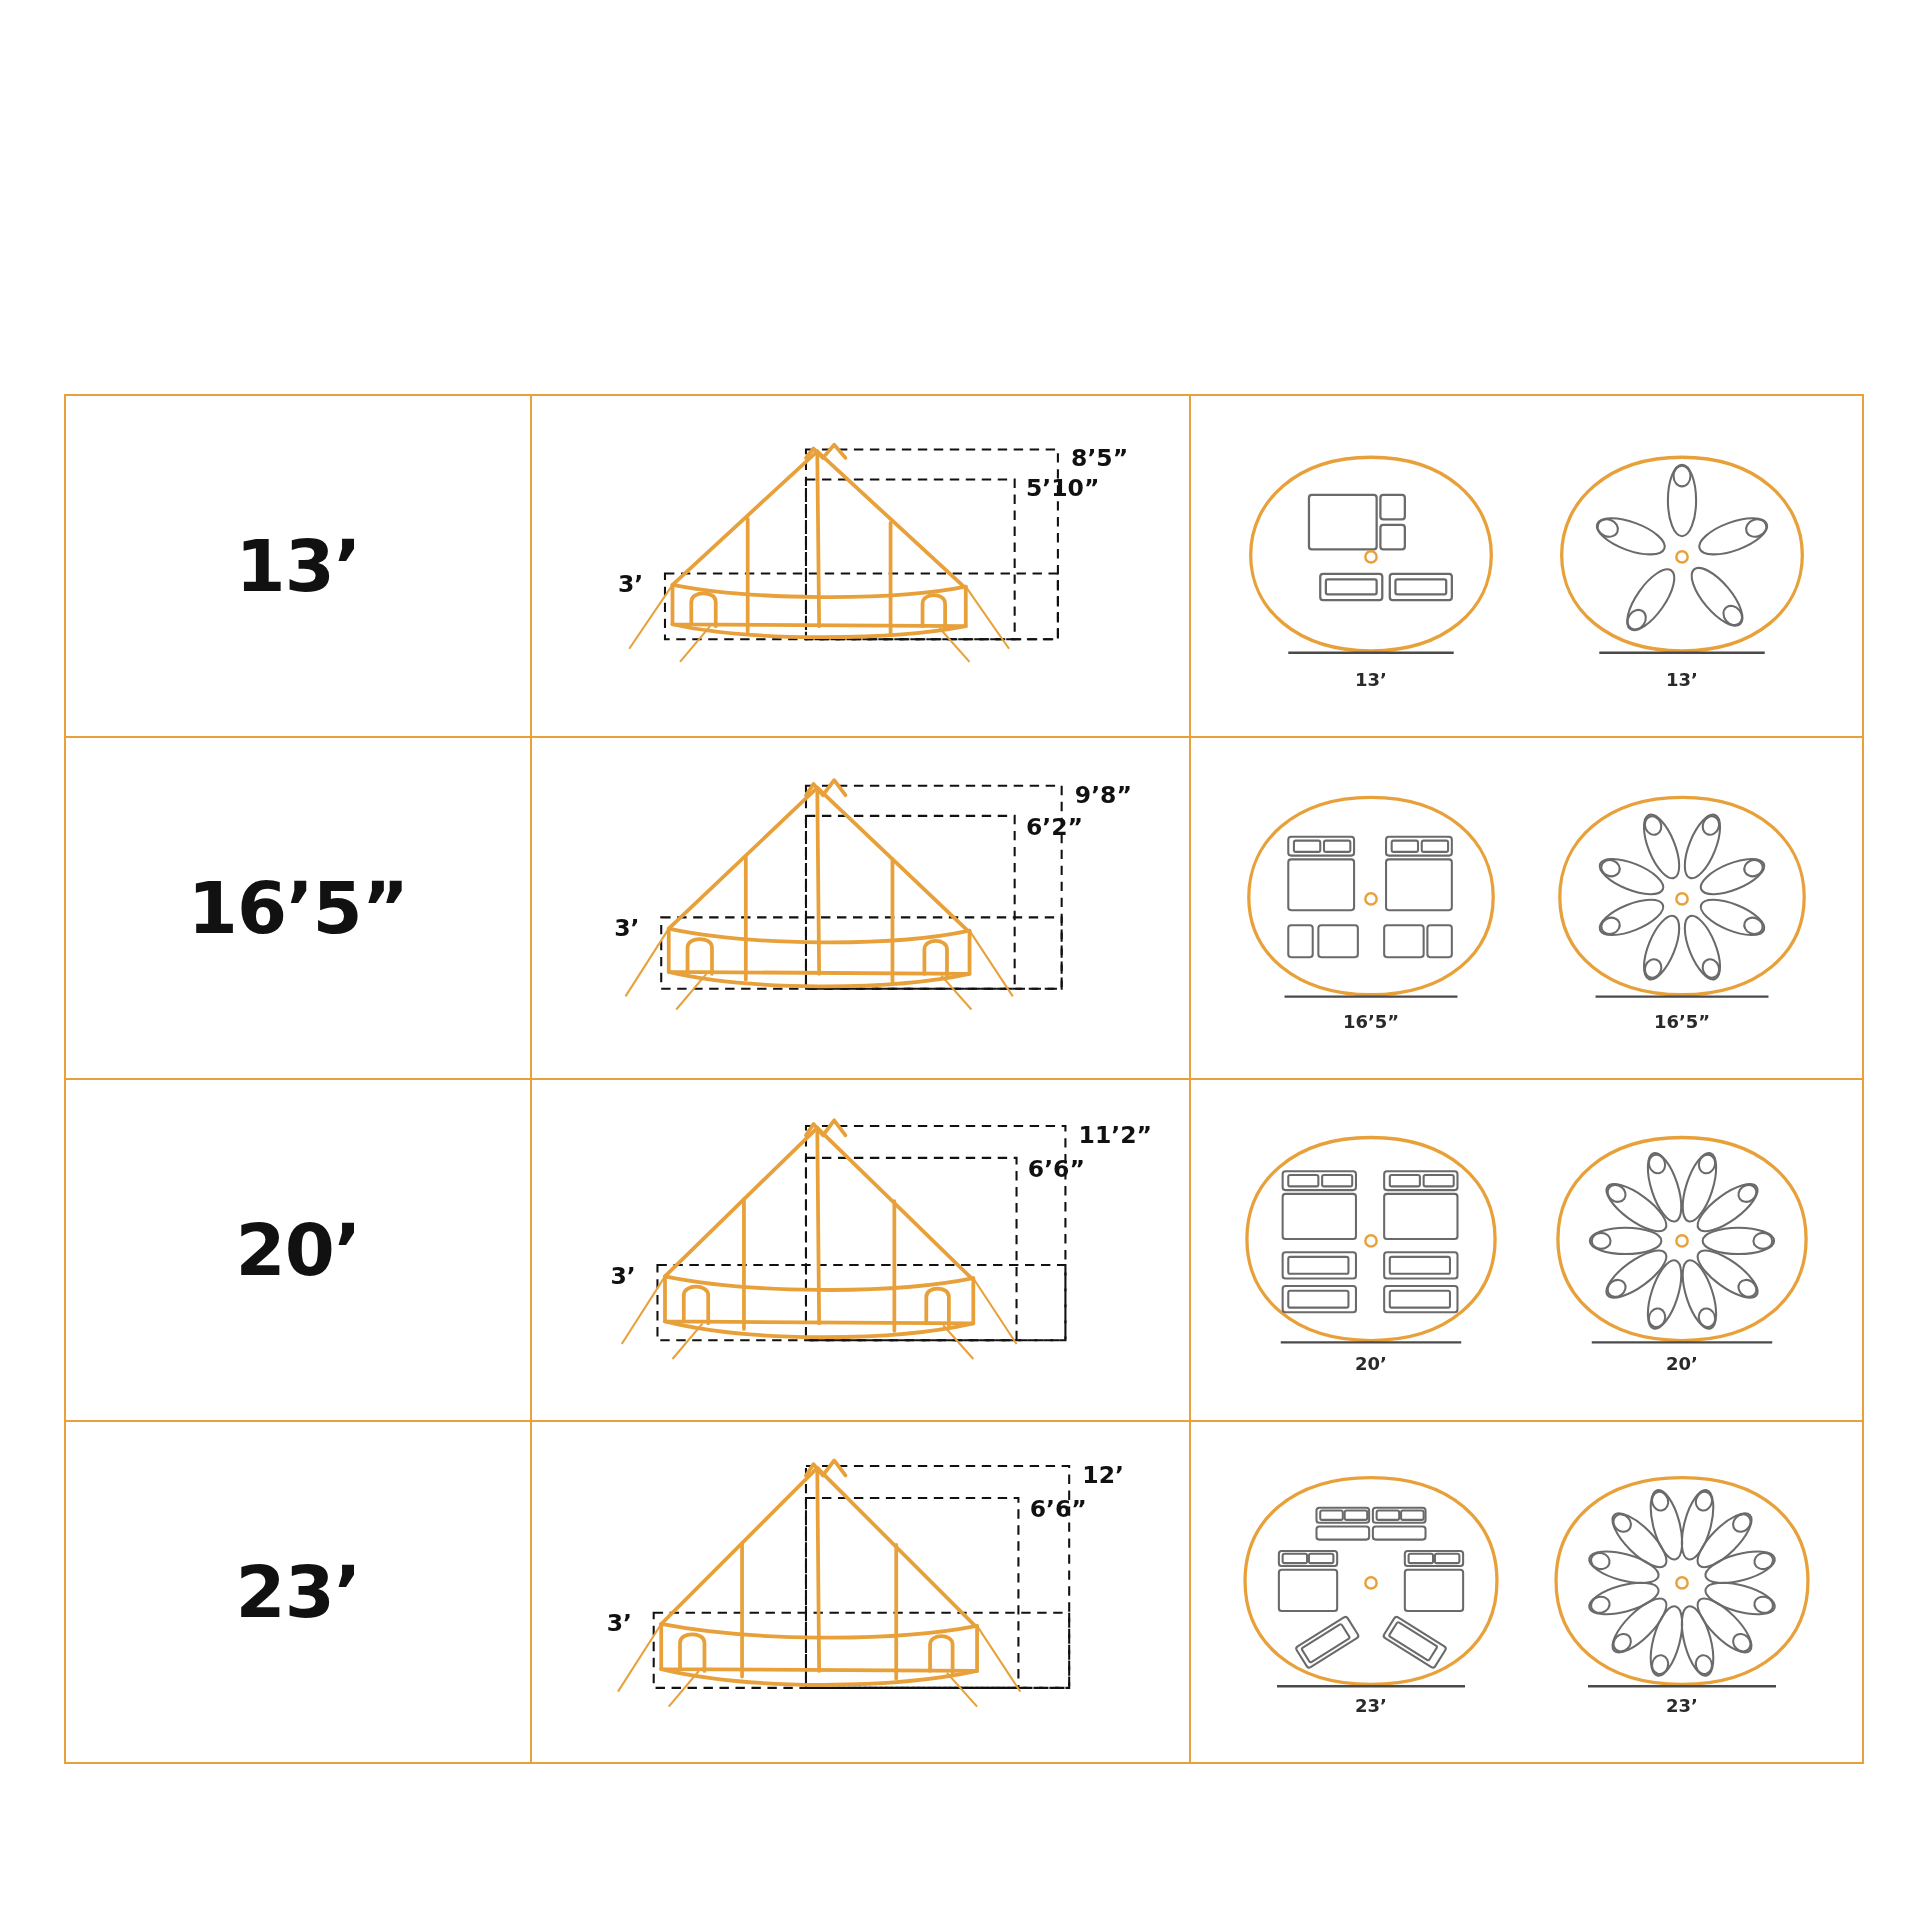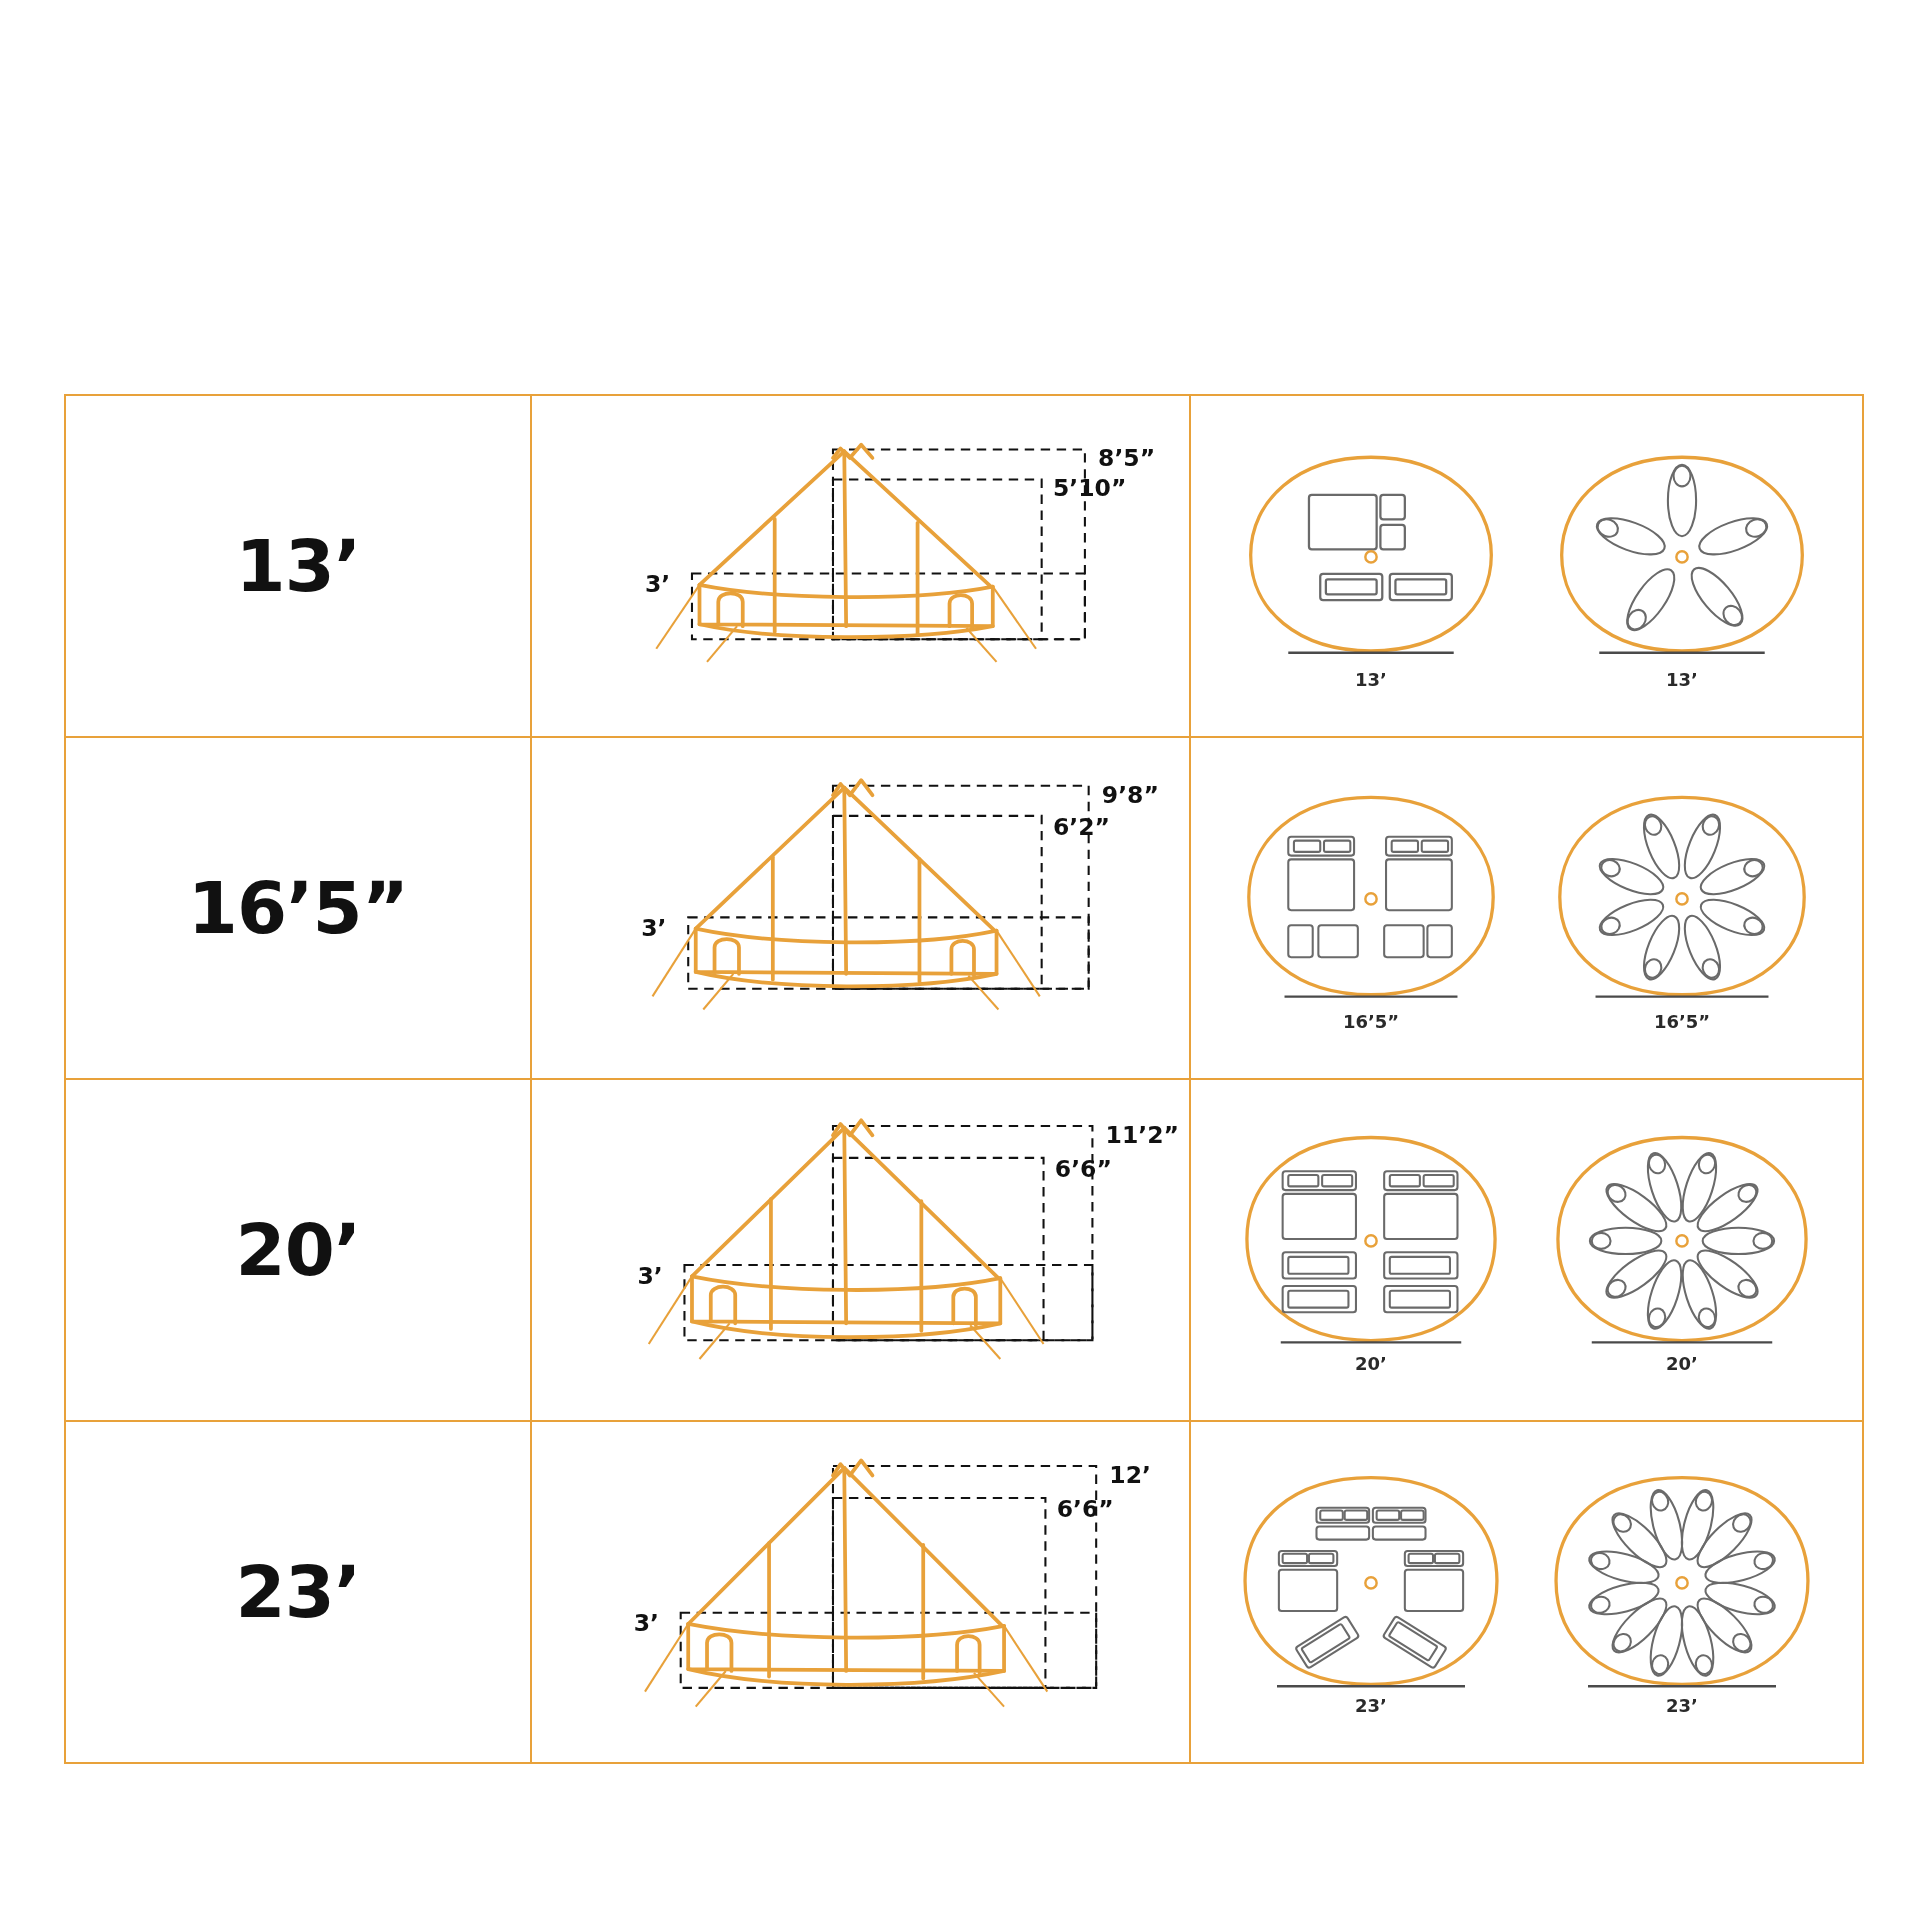--- a/index.html
+++ b/index.html
@@ -102,21 +102,21 @@
     font-size: 72px;
     letter-spacing: -0.9px;
     color: #111111;
     white-space: nowrap;
   }
   .cell-elev {
     width: 659px;
     border-right: 2.8px solid #E8A13A;
     display: flex;
     align-items: center;
-    justify-content: flex-end;
+    justify-content: center;
     box-sizing: border-box;
     position: relative;
   }
   .cell-plans {
     flex: 1 1 auto;
     display: flex;
     align-items: center;
     justify-content: space-around;
     box-sizing: border-box;
     padding: 0 24.5px;

